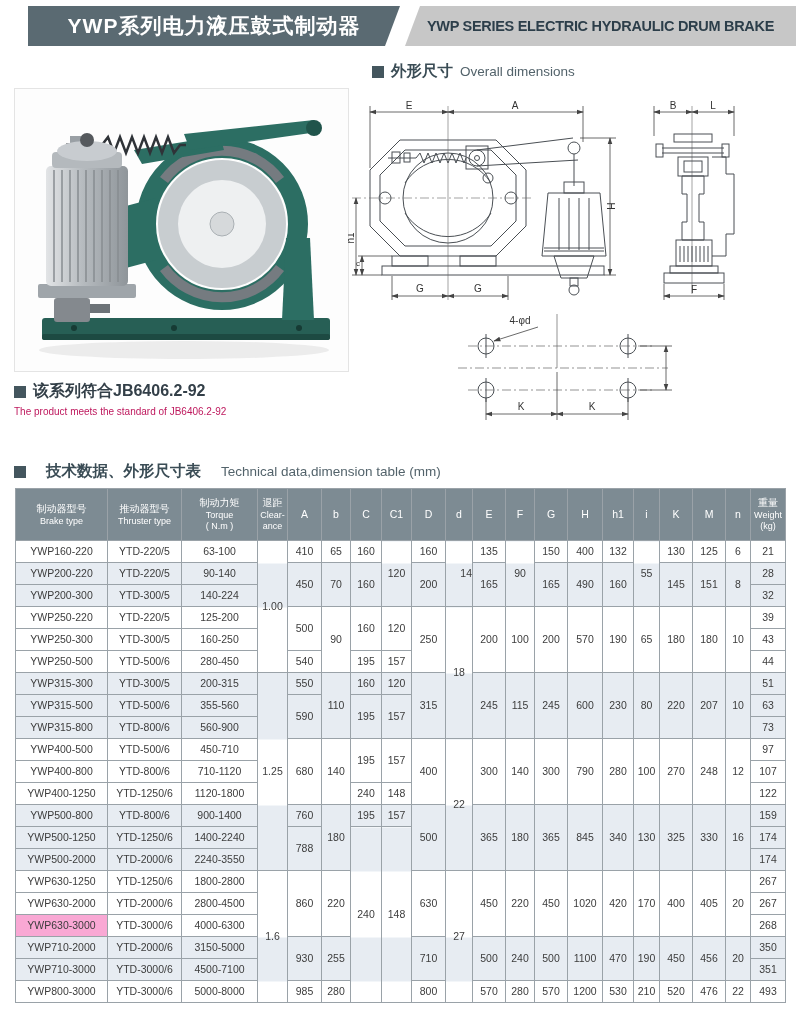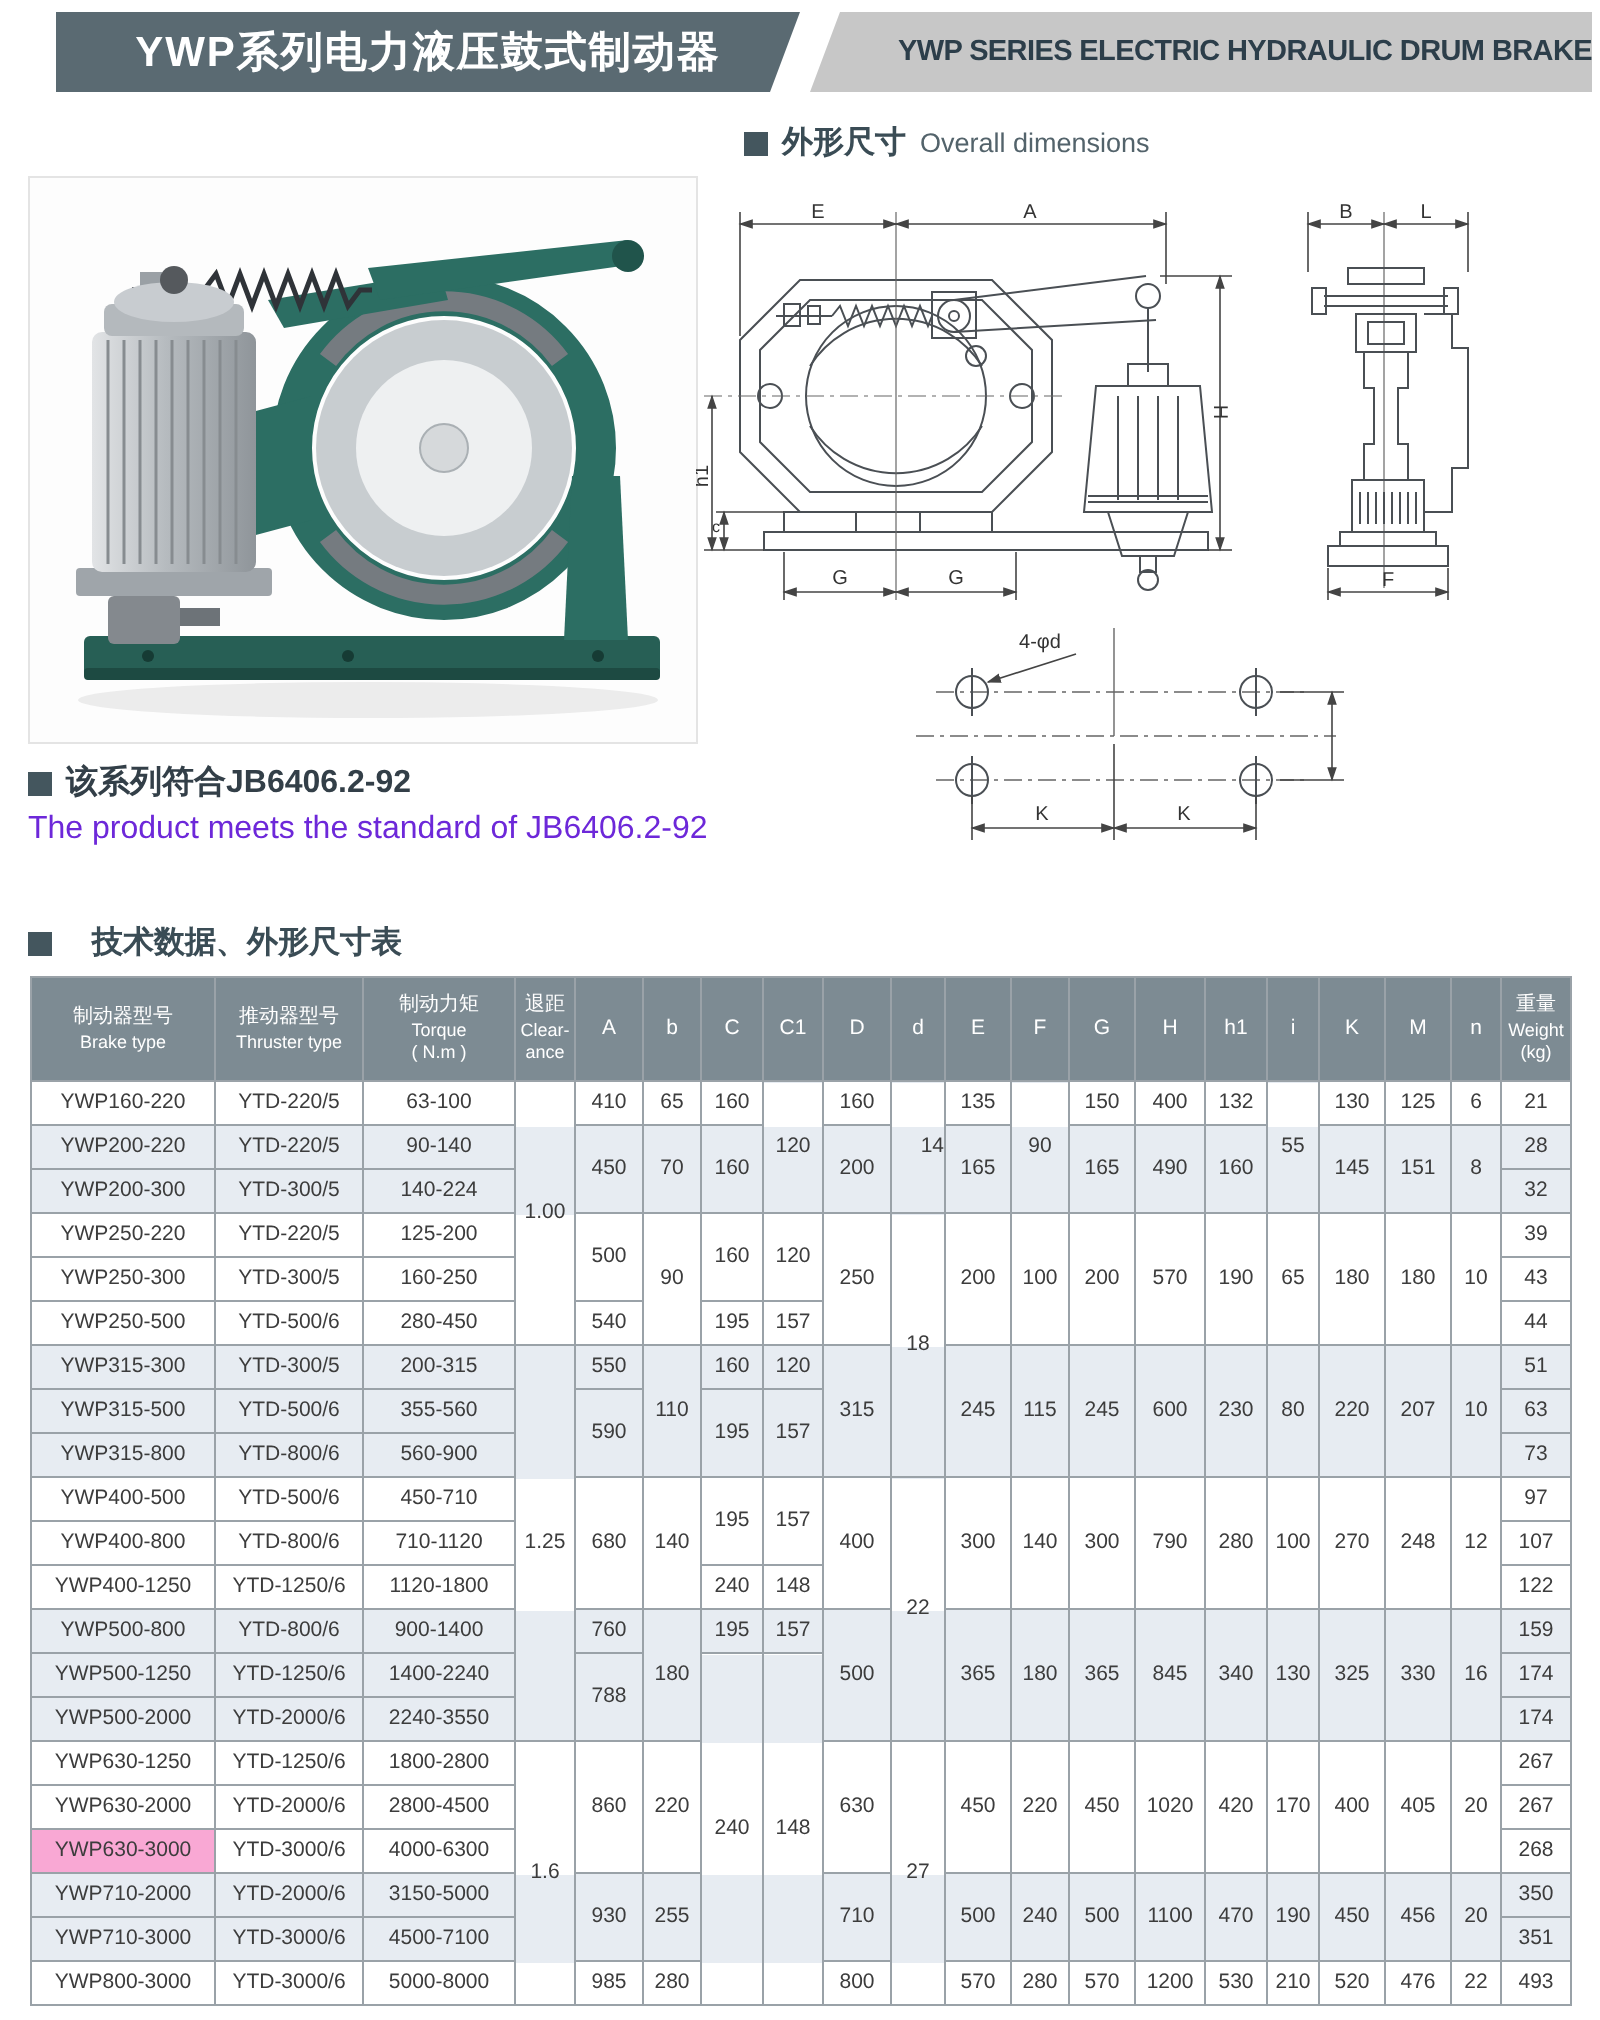--- a/index.html
+++ b/index.html
@@ -15,32 +15,32 @@
     position:absolute;left:28px;top:6px;width:372px;height:40px;
     background:var(--banner_dark,#5a6a72);
     clip-path:polygon(0 0,100% 0,calc(100% - 15px) 100%,0 100%);
     display:flex;align-items:center;justify-content:center;
     color:#fff;font-size:21px;font-weight:bold;letter-spacing:1px;
   }
   .banner-light{
     position:absolute;left:405px;top:6px;width:391px;height:40px;
     background:var(--banner_light,#c7c7c7);
     clip-path:polygon(15px 0,100% 0,100% 100%,0 100%);
-    display:flex;align-items:center;justify-content:flex-end;
+    display:flex;align-items:center;justify-content:center;
     color:var(--banner_text_dark,#2c3e4a);font-size:14.5px;font-weight:bold;letter-spacing:-0.3px;
   }
 
   
   .sec{display:flex;align-items:baseline;gap:7px;}
   .sq{width:12px;height:12px;background:var(--bullet,#44565e);align-self:center;flex:0 0 auto;}
   .sec-zh{font-weight:bold;font-size:15.5px;color:var(--heading,#3a4c55);}
   .sec-en{font-size:13.5px;color:#53636b;}
 
   .std-line1{display:flex;align-items:center;gap:7px;font-weight:bold;font-size:16px;color:#333f48;}
-  .std-line2{margin-top:4px;font-size:16px;color:#6d28d9;}
+  .std-line2{margin-top:4px;font-size:10px;color:#be185d;}
 
   
   svg text{font-family:"Liberation Sans","DejaVu Sans",sans-serif;}
 
   
   table.spec{
     position:absolute;left:15px;top:488px;width:770px;
     border-collapse:collapse;table-layout:fixed;
     border:1px solid #767e84;
   }
@@ -301,20 +301,21 @@
   <div class="std-line1">
     <span class="sq"></span>
     <span>该系列符合JB6406.2-92</span>
   </div>
   <div class="std-line2">The product meets the standard of JB6406.2-92</div>
 </div>
 
 <div class="sec abs" style="left:14px;top:461px;gap:20px;">
   <span class="sq"></span>
   <span class="sec-zh">技术数据、外形尺寸表</span>
+  <span class="sec-en">Technical data,dimension table (mm)</span>
 </div>
 
 <table class="spec">
   <colgroup>
       <col style="width: 92px;">
       <col style="width: 74px;">
       <col style="width: 76px;">
       <col style="width: 30px;">
       <col style="width: 34px;">
       <col style="width: 29px;">

